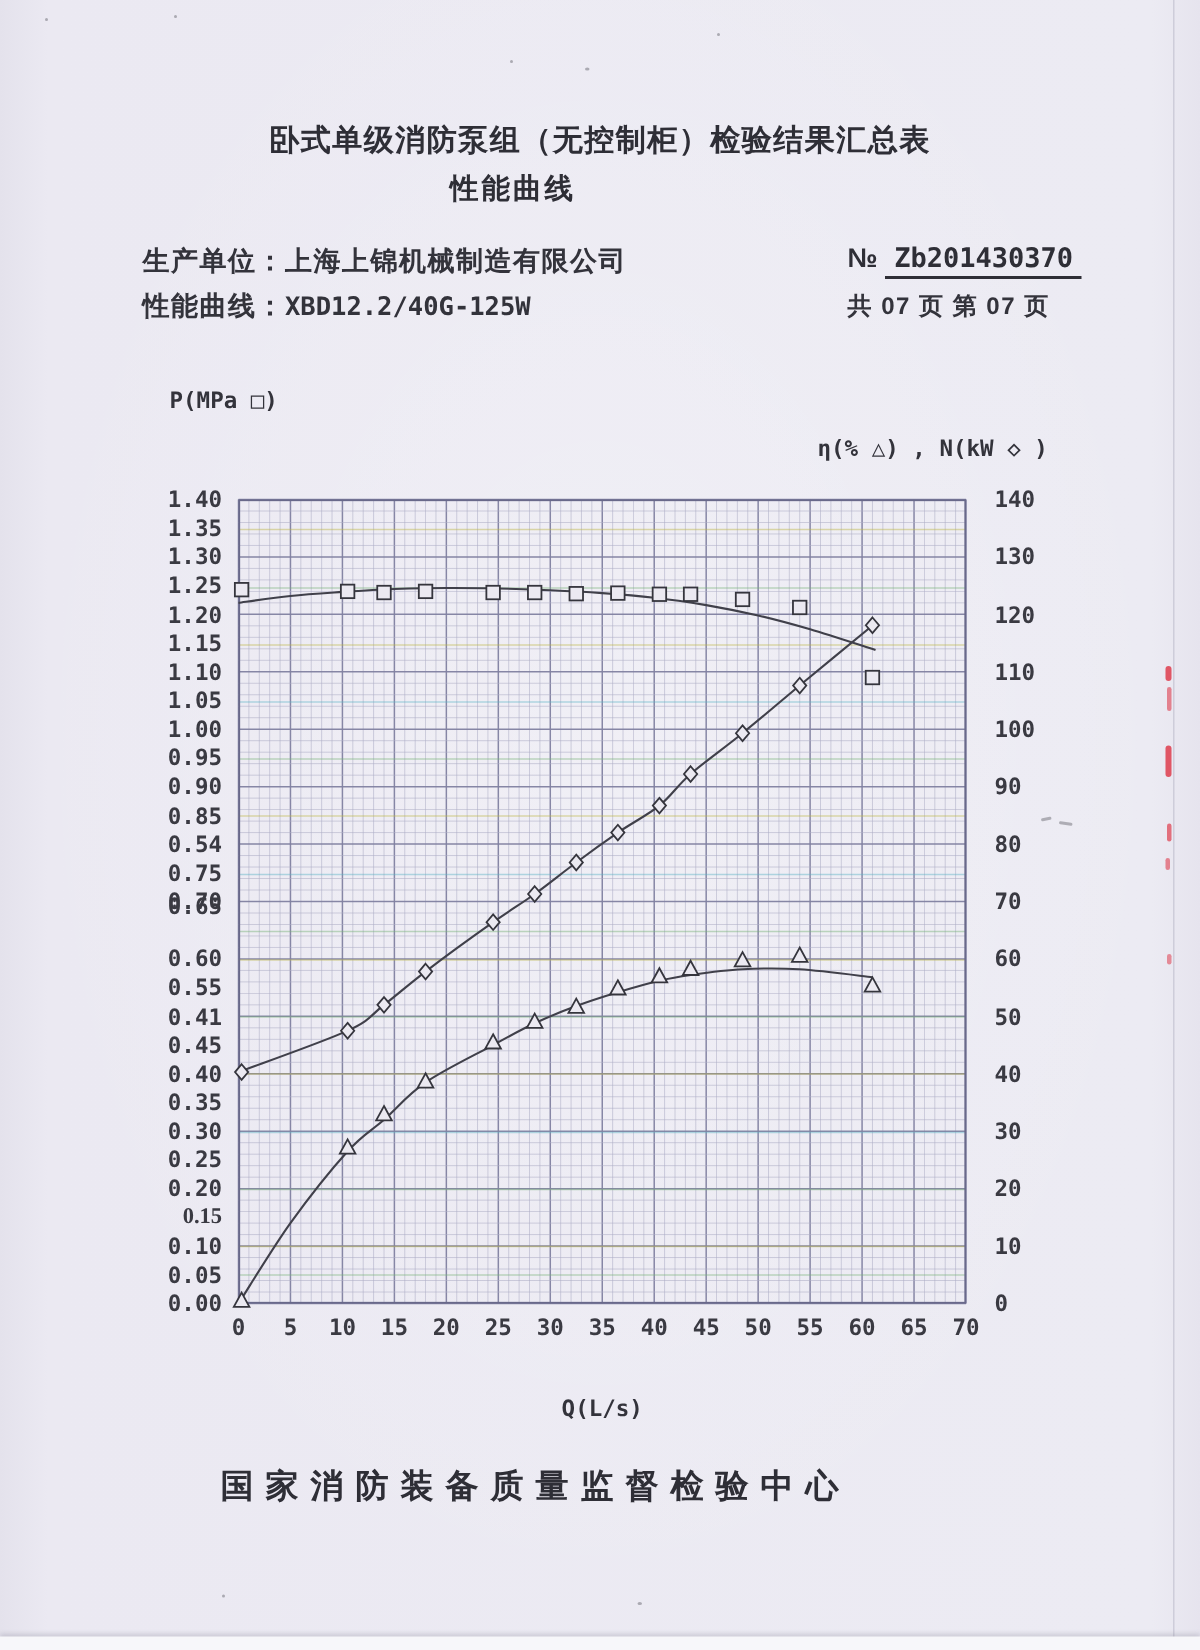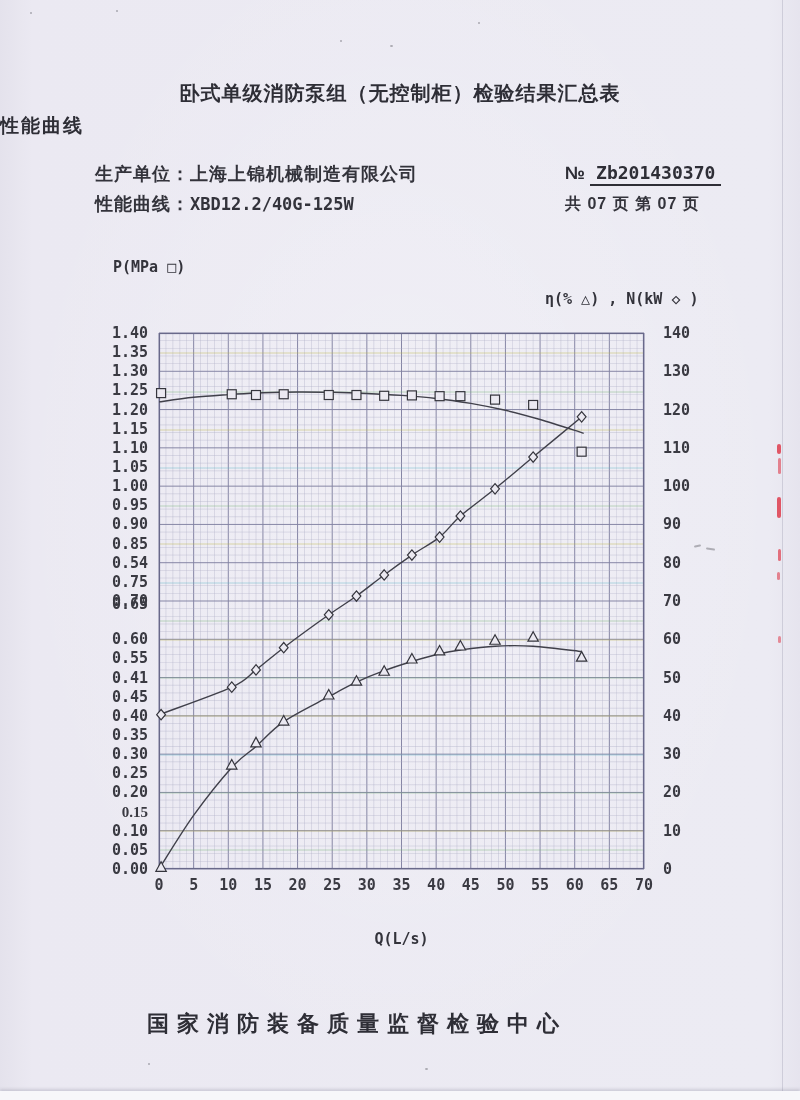--- a/index.html
+++ b/index.html
@@ -8,32 +8,32 @@
     background:
       radial-gradient(ellipse at 50% 45%, rgba(255,255,255,0.25), rgba(0,0,0,0) 70%),
       linear-gradient(90deg, #e4e2ec 0%, #ebe9f2 4%, #ecebf3 96%, #e6e4ee 100%),
       #ebe9f1;
     font-family:"Liberation Sans","DejaVu Sans",sans-serif;
     color:#2c2c34;
   }
   .abs{position:absolute;}
   .mono{font-family:"DejaVu Sans Mono","Liberation Mono",monospace;}
   .title1{top:80px;left:0;width:800px;text-align:center;font-size:20px;font-weight:bold;letter-spacing:1px;color:#2e2e36;}
-  .title2{top:113px;left:0;width:684px;font-size:19px;font-weight:bold;letter-spacing:2px;color:#2e2e36;}
+  .title2{top:113px;left:0;width:684px;text-align:center;font-size:19px;font-weight:bold;letter-spacing:2px;color:#2e2e36;}
   .info-row{font-size:18px;font-weight:600;letter-spacing:1px;color:#33333b;white-space:nowrap;}
   .info-val-mono{font-size:17px;font-weight:bold;letter-spacing:0;}
   .serial-line{top:162px;left:565px;font-size:18px;font-weight:bold;color:#2e2e36;}
   .serial-val{font-size:18px;border-bottom:2px solid #2e2e36;padding:0 6px 1px 6px;}
   .pages-line{top:194px;left:565px;font-size:16px;font-weight:600;letter-spacing:1px;color:#33333b;}
   .axis-title{font-size:15px;font-weight:600;color:#33333b;white-space:nowrap;}
   .tick{position:absolute;font-size:15px;color:#3a3a42;font-weight:600;}
   .left-ticks .tick{right:0;transform:translateY(-50%);}
   .right-ticks .tick{left:0;transform:translateY(-50%);}
   .x-ticks .tick{transform:translateX(-50%);}
-  .footer-text{top:1009px;left:0;width:714px;text-align:center;font-size:22px;font-weight:bold;letter-spacing:8px;color:#2e2e36;}
+  .footer-text{top:976px;left:0;width:714px;text-align:center;font-size:22px;font-weight:bold;letter-spacing:8px;color:#2e2e36;}
   .qlabel{top:930px;left:159px;width:485px;text-align:center;}
   .red-mark{position:absolute;background:#de3c4c;border-radius:2px;opacity:0.85;}
   .edge-line{position:absolute;left:782px;top:0;width:1px;height:1100px;background:rgba(110,110,135,0.22);}
   .bottom-strip{position:absolute;left:0;bottom:0;width:800px;height:9px;background:#f7f7fa;box-shadow:0 -2px 3px rgba(120,120,140,0.25);}
   .speck{position:absolute;background:#6a6a72;border-radius:50%;opacity:0.5;}
   .pencil{position:absolute;background:#7a7a82;opacity:0.55;border-radius:1px;}
   svg{overflow:visible;display:block;}
 </style>
 </head>
 <body>

